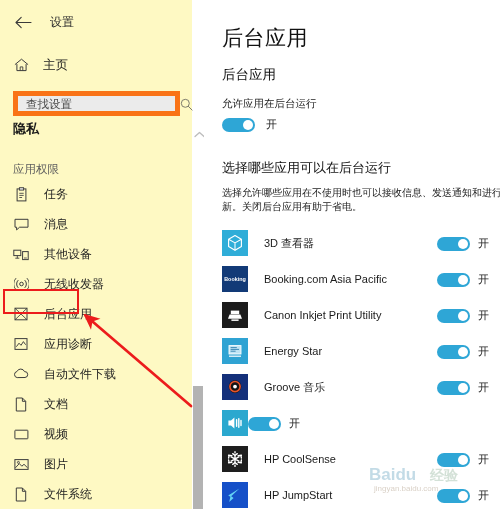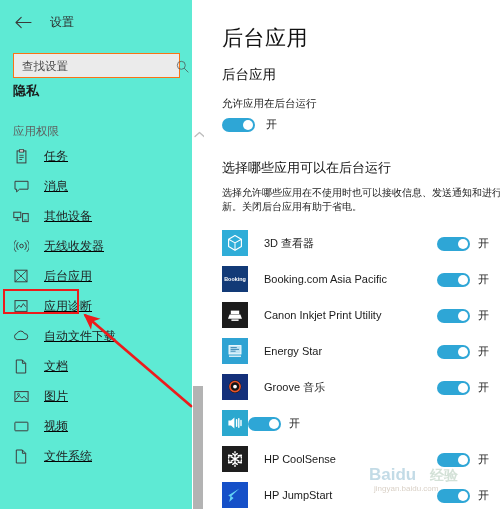--- a/index.html
+++ b/index.html
@@ -14,21 +14,21 @@
     width: 500px; height: 509px;
     background: #ffffff;
     overflow: hidden;
   }
 
   
   .sidebar {
     position: absolute;
     left: 0; top: 0;
     width: 192px; height: 509px;
-    background: #5eead4;
+    background: #fef9c3;
   }
   .titlebar {
     height: 44px;
     display: flex;
     align-items: center;
     padding-left: 12px;
     gap: 16px;
   }
   .back-btn {
     width: 22px; height: 22px;
@@ -49,21 +49,21 @@
     gap: 14px;
     margin-top: 4px;
   }
   .home-row .icn { width: 16px; height: 16px; display:flex; align-items:center; justify-content:center; }
   .home-label { font-size: 12.5px; color: #1c1c1c; }
 
   .search-wrap {
     margin: 9px 12px 0 13px;
     height: 25px;
     background: #ebebeb;
-    border: 1px solid #f97316;
+    border: 5px solid #f97316;
     display: flex;
     align-items: center;
     padding: 0 6px 0 8px;
   }
   .search-wrap input {
     flex: 1;
     border: none;
     outline: none;
     background: transparent;
     font-family: inherit;
@@ -94,21 +94,20 @@
     font-size: 11.5px;
     color: #5e5e5e;
   }
   .nav-list { margin-top: 2px; }
   .nav-item {
     height: 30px;
     display: flex;
     align-items: center;
     padding-left: 13px;
     gap: 15px;
-    text-decoration: underline;
   }
   .nav-item .icn {
     width: 16px; height: 16px;
     display: flex; align-items: center; justify-content: center;
     flex: none;
     color: #3d3d3d;
   }
   .nav-item .lbl { font-size: 12px; color: #1f1f1f; white-space: nowrap; }
 
   
@@ -244,20 +243,30 @@
 
     <div class="titlebar">
       <div class="back-btn">
         <svg width="17" height="13" viewBox="0 0 17 13" fill="none">
           <path d="M1 6.5 H16 M1 6.5 L6.2 1.4 M1 6.5 L6.2 11.6" stroke="#3a3a3a" stroke-width="1.1" stroke-linecap="round" stroke-linejoin="round"></path>
         </svg>
       </div>
       <div class="app-title">设置</div>
     </div>
 
+    <div class="home-row">
+      <span class="icn">
+        <svg width="15" height="14" viewBox="0 0 15 14" fill="none">
+          <path d="M1.2 6.4 L7.5 1.2 L13.8 6.4" stroke="#3d3d3d" stroke-width="1" stroke-linecap="round" stroke-linejoin="round"></path>
+          <path d="M2.9 6.1 V12.6 H12.1 V6.1" stroke="#3d3d3d" stroke-width="1" stroke-linejoin="round"></path>
+          <path d="M6.2 12.6 V8.9 H8.8 V12.6" stroke="#3d3d3d" stroke-width="0.9"></path>
+        </svg>
+      </span>
+      <span class="home-label">主页</span>
+    </div>
 
     <div class="search-wrap">
       <input type="text" placeholder="查找设置" style="">
       <span class="search-ic">
         <svg width="13" height="13" viewBox="0 0 13 13" fill="none">
           <circle cx="5.3" cy="5.3" r="4" stroke="#4a4a4a" stroke-width="0.95"></circle>
           <path d="M8.4 8.4 L12.1 12.1" stroke="#4a4a4a" stroke-width="0.95" stroke-linecap="round"></path>
         </svg>
       </span>
     </div>
@@ -351,36 +360,36 @@
           <svg width="12" height="15" viewBox="0 0 12 15" fill="none">
             <path d="M1.3 1 H7.4 L10.7 4.3 V14 H1.3 Z" stroke="#3d3d3d" stroke-width="1" stroke-linejoin="round"></path>
             <path d="M7.4 1 V4.3 H10.7" stroke="#3d3d3d" stroke-width="1" stroke-linejoin="round"></path>
           </svg>
         </span>
         <span class="lbl">文档</span>
       </div>
 
       <div class="nav-item">
         <span class="icn">
+          <svg width="15" height="11" viewBox="0 0 15 11" fill="none">
+            <rect x="0.9" y="1.2" width="13" height="8.6" rx="0.6" stroke="#3d3d3d" stroke-width="1"></rect>
+          </svg>
+        </span>
+        <span class="lbl">视频</span>
+      </div>
+
+      <div class="nav-item">
+        <span class="icn">
           <svg width="15" height="13" viewBox="0 0 15 13" fill="none">
             <rect x="0.9" y="1.6" width="13.2" height="9.8" stroke="#3d3d3d" stroke-width="1"></rect>
             <path d="M1.4 9.8 L5.3 5.6 L7.8 8.2 L10 6.3 L13.6 9.8" stroke="#3d3d3d" stroke-width="0.95" stroke-linejoin="round"></path>
             <circle cx="4.4" cy="4.4" r="1" stroke="#3d3d3d" stroke-width="0.85"></circle>
           </svg>
         </span>
         <span class="lbl">图片</span>
-      </div>
-
-      <div class="nav-item">
-        <span class="icn">
-          <svg width="15" height="11" viewBox="0 0 15 11" fill="none">
-            <rect x="0.9" y="1.2" width="13" height="8.6" rx="0.6" stroke="#3d3d3d" stroke-width="1"></rect>
-          </svg>
-        </span>
-        <span class="lbl">视频</span>
       </div>
 
       <div class="nav-item">
         <span class="icn">
           <svg width="12" height="15" viewBox="0 0 12 15" fill="none">
             <path d="M1.3 1 H7.4 L10.7 4.3 V14 H1.3 Z" stroke="#3d3d3d" stroke-width="1" stroke-linejoin="round"></path>
             <path d="M7.4 1 V4.3 H10.7" stroke="#3d3d3d" stroke-width="1" stroke-linejoin="round"></path>
           </svg>
         </span>
         <span class="lbl">文件系统</span>

